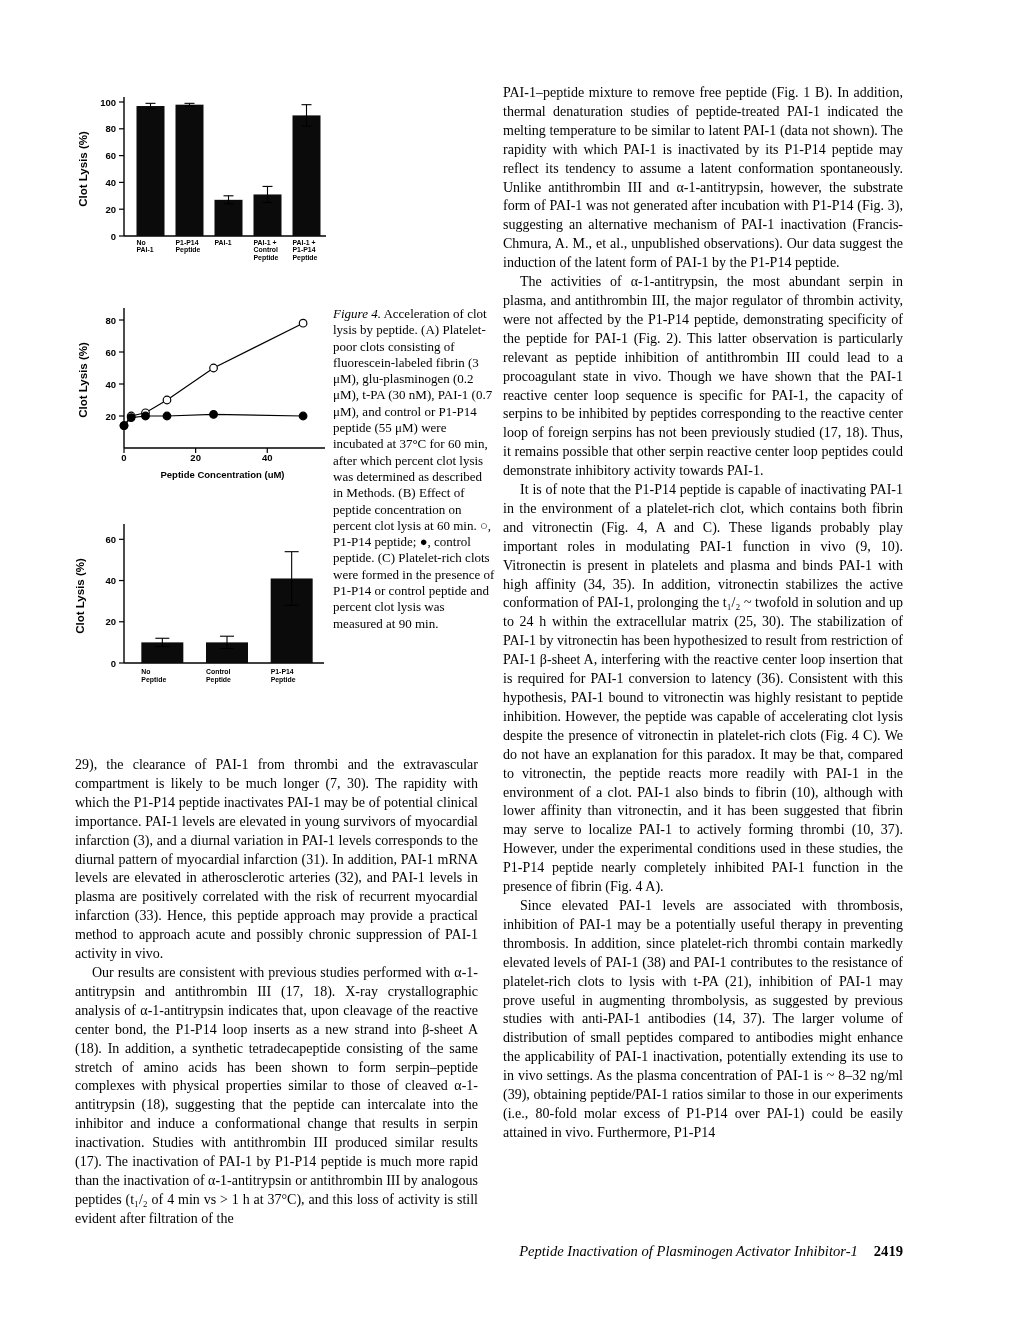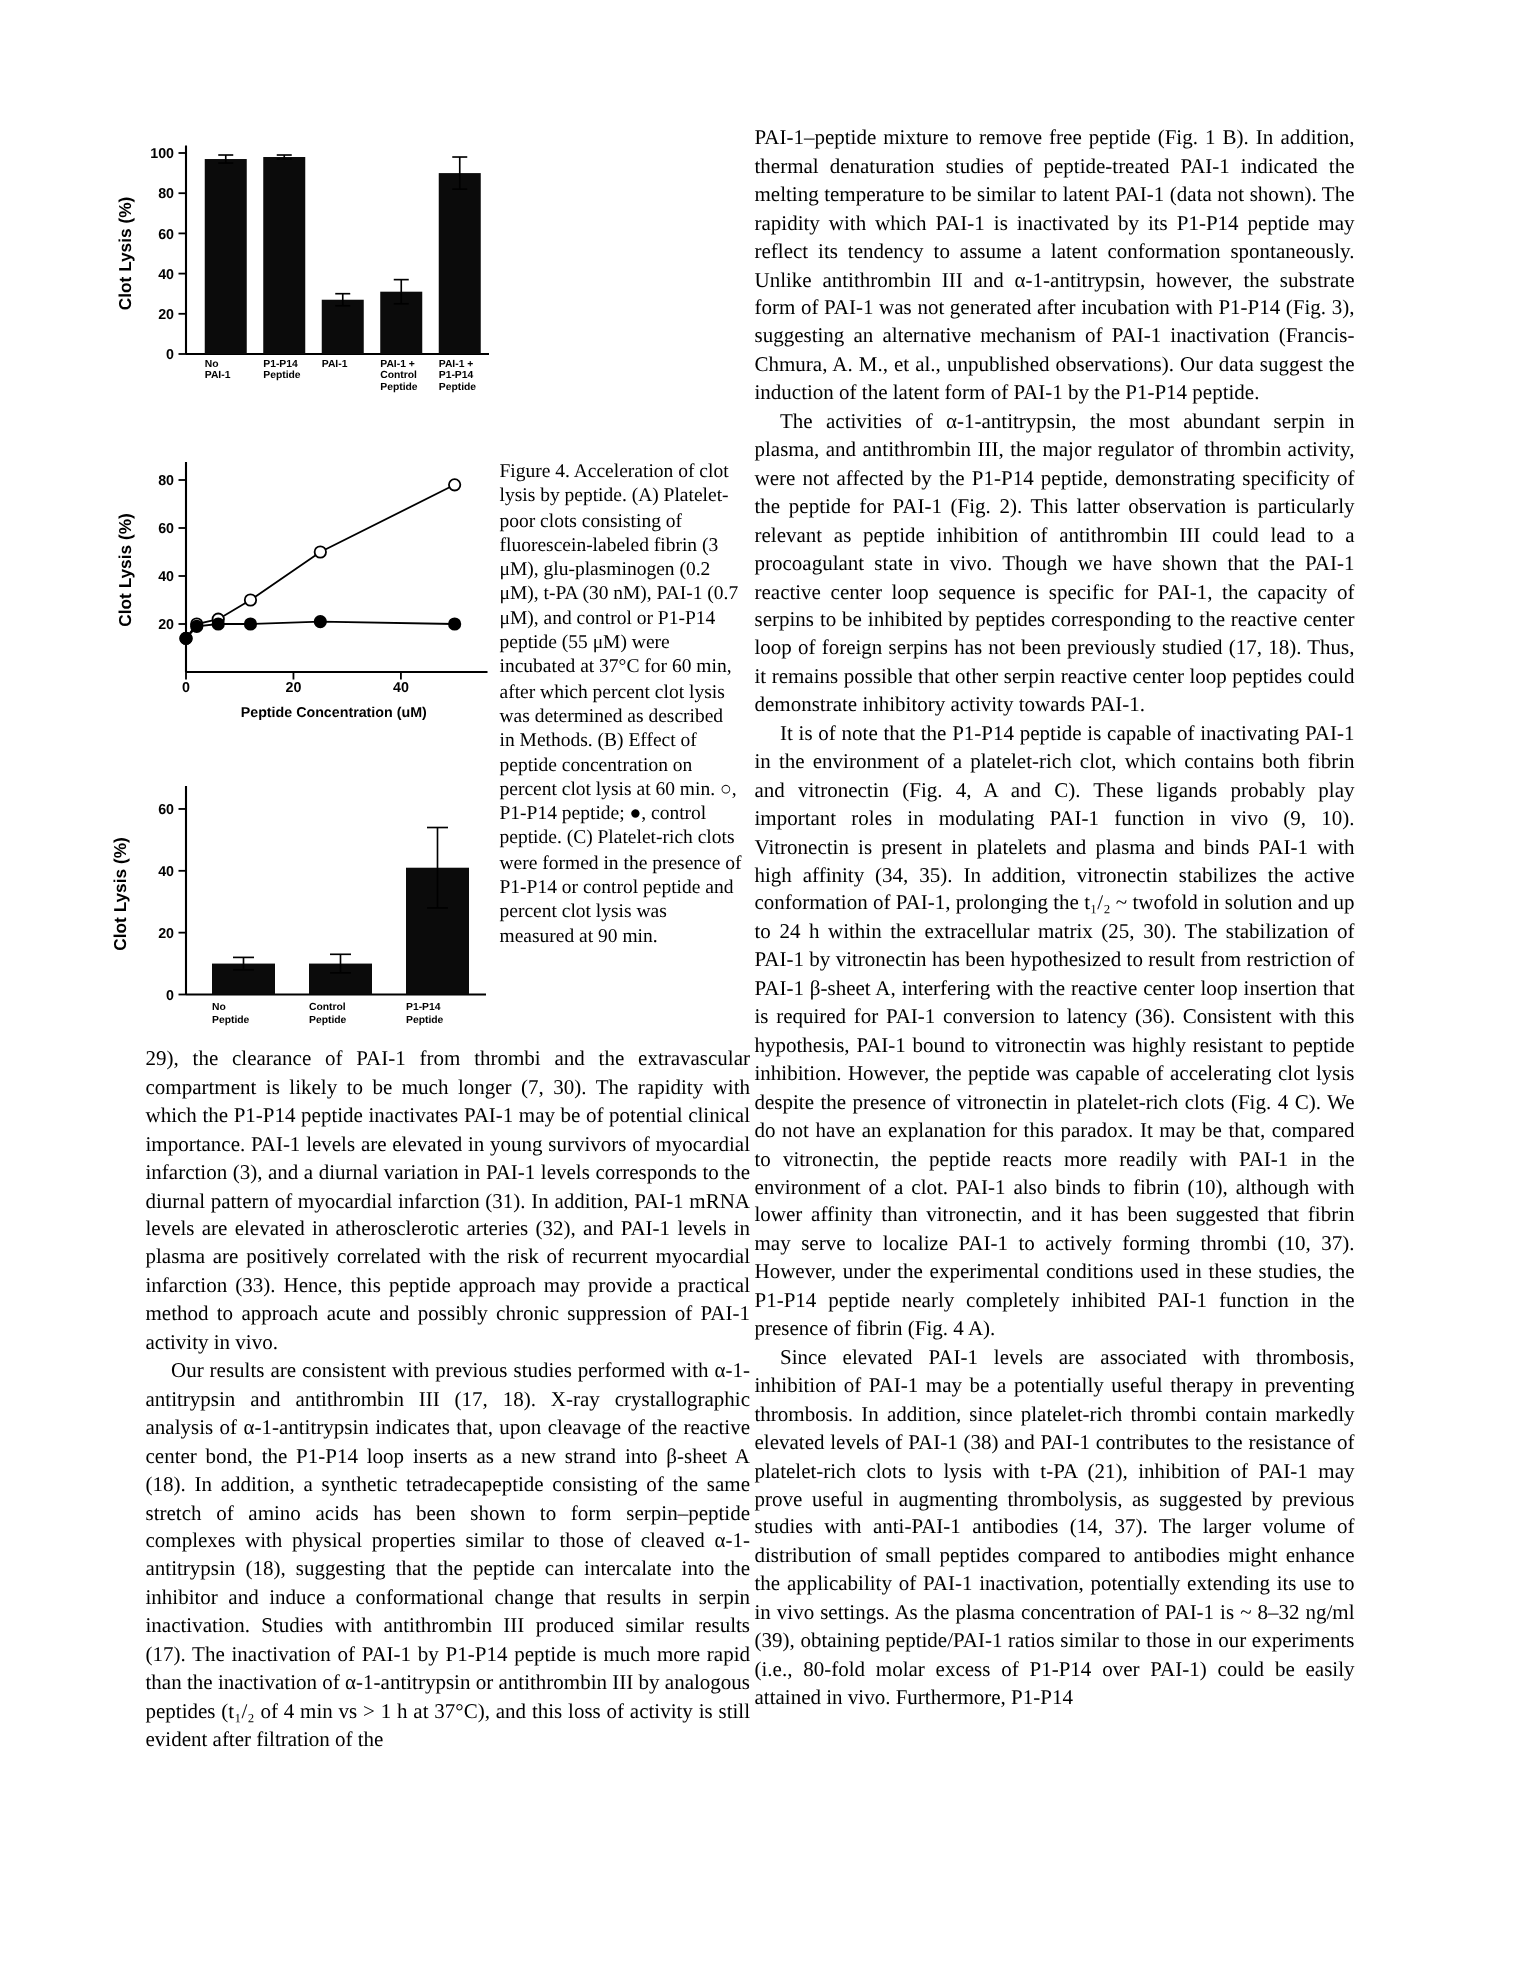--- a/index.html
+++ b/index.html
@@ -5,21 +5,21 @@
   * { margin:0; padding:0; box-sizing:border-box; }
   html, body { background:#ffffff; }
   .page {
     position:relative; width:1020px; height:1320px; background:#fff;
     font-family:"Liberation Serif", serif; color:#000; overflow:hidden;
   }
   .bodytext { position:absolute; font-size:14px; line-height:18.9px; text-align:justify; }
   .bodytext p { margin:0; }
   .bodytext p.indent { text-indent:17px; }
   .caption { position:absolute; font-size:13px; line-height:16.3px; text-align:left; }
-  .caption .figlabel { }
+  .caption .figlabel { font-style:italic; }
   .footer { position:absolute; font-size:14.6px; white-space:nowrap; }
   .footer .ftitle { font-style:italic; }
   .footer .fpage { font-weight:bold; margin-left:16px; }
   svg.chart { position:absolute; overflow:visible; }
   svg text { fill:#000; }
   .tickLabel { font:bold 9.5px "Liberation Sans", sans-serif; }
   .catLabel  { font:bold 6.9px "Liberation Sans", sans-serif; }
   .axTitle   { font:bold 11.5px "Liberation Sans", sans-serif; }
   .xTitle    { font:bold 9.5px "Liberation Sans", sans-serif; }
 </style>
@@ -141,26 +141,29 @@
       <line x1="212.66666666666669" y1="36.676923076923075" x2="226.66666666666669" y2="36.676923076923075" stroke="#000" stroke-width="1.1"></line>
       <line x1="212.66666666666669" y1="90.27692307692308" x2="226.66666666666669" y2="90.27692307692308" stroke="#000" stroke-width="1.1"></line>
       <text x="198.66666666666669" y="158.5" class="catLabel" text-anchor="start">P1-P14</text>
       <text x="198.66666666666669" y="166.9" class="catLabel" text-anchor="start">Peptide</text>
     </svg>
 
   <div class="caption" style="left:333px; top:306px; width:162px;">
     <span class="figlabel">Figure 4.</span><span> Acceleration of clot lysis by peptide. (A) Platelet-poor clots consisting of fluorescein-labeled fibrin (3 μM), glu-plasminogen (0.2 μM), t-PA (30 nM), PAI-1 (0.7 μM), and control or P1-P14 peptide (55 μM) were incubated at 37°C for 60 min, after which percent clot lysis was determined as described in Methods. (B) Effect of peptide concentration on percent clot lysis at 60 min. ○, P1-P14 peptide; ●, control peptide. (C) Platelet-rich clots were formed in the presence of P1-P14 or control peptide and percent clot lysis was measured at 90 min.</span>
   </div>
 
-  <div class="bodytext" style="left:75px; top:698px; width:403px;margin-left:22px;">
+  <div class="bodytext" style="left:75px; top:756px; width:403px;">
     <p>29), the clearance of PAI-1 from thrombi and the extravascular compartment is likely to be much longer (7, 30). The rapidity with which the P1-P14 peptide inactivates PAI-1 may be of potential clinical importance. PAI-1 levels are elevated in young survivors of myocardial infarction (3), and a diurnal variation in PAI-1 levels corresponds to the diurnal pattern of myocardial infarction (31). In addition, PAI-1 mRNA levels are elevated in atherosclerotic arteries (32), and PAI-1 levels in plasma are positively correlated with the risk of recurrent myocardial infarction (33). Hence, this peptide approach may provide a practical method to approach acute and possibly chronic suppression of PAI-1 activity in vivo.</p>
     <p class="indent">Our results are consistent with previous studies performed with α-1-antitrypsin and antithrombin III (17, 18). X-ray crystallographic analysis of α-1-antitrypsin indicates that, upon cleavage of the reactive center bond, the P1-P14 loop inserts as a new strand into β-sheet A (18). In addition, a synthetic tetradecapeptide consisting of the same stretch of amino acids has been shown to form serpin–peptide complexes with physical properties similar to those of cleaved α-1-antitrypsin (18), suggesting that the peptide can intercalate into the inhibitor and induce a conformational change that results in serpin inactivation. Studies with antithrombin III produced similar results (17). The inactivation of PAI-1 by P1-P14 peptide is much more rapid than the inactivation of α-1-antitrypsin or antithrombin III by analogous peptides (t₁/₂ of 4 min vs &gt; 1 h at 37°C), and this loss of activity is still evident after filtration of the</p>
   </div>
 
   <div class="bodytext" style="left:503px; top:84px; width:400px;">
     <p>PAI-1–peptide mixture to remove free peptide (Fig. 1 B). In addition, thermal denaturation studies of peptide-treated PAI-1 indicated the melting temperature to be similar to latent PAI-1 (data not shown). The rapidity with which PAI-1 is inactivated by its P1-P14 peptide may reflect its tendency to assume a latent conformation spontaneously. Unlike antithrombin III and α-1-antitrypsin, however, the substrate form of PAI-1 was not generated after incubation with P1-P14 (Fig. 3), suggesting an alternative mechanism of PAI-1 inactivation (Francis-Chmura, A. M., et al., unpublished observations). Our data suggest the induction of the latent form of PAI-1 by the P1-P14 peptide.</p>
     <p class="indent">The activities of α-1-antitrypsin, the most abundant serpin in plasma, and antithrombin III, the major regulator of thrombin activity, were not affected by the P1-P14 peptide, demonstrating specificity of the peptide for PAI-1 (Fig. 2). This latter observation is particularly relevant as peptide inhibition of antithrombin III could lead to a procoagulant state in vivo. Though we have shown that the PAI-1 reactive center loop sequence is specific for PAI-1, the capacity of serpins to be inhibited by peptides corresponding to the reactive center loop of foreign serpins has not been previously studied (17, 18). Thus, it remains possible that other serpin reactive center loop peptides could demonstrate inhibitory activity towards PAI-1.</p>
     <p class="indent">It is of note that the P1-P14 peptide is capable of inactivating PAI-1 in the environment of a platelet-rich clot, which contains both fibrin and vitronectin (Fig. 4, A and C). These ligands probably play important roles in modulating PAI-1 function in vivo (9, 10). Vitronectin is present in platelets and plasma and binds PAI-1 with high affinity (34, 35). In addition, vitronectin stabilizes the active conformation of PAI-1, prolonging the t₁/₂ ~ twofold in solution and up to 24 h within the extracellular matrix (25, 30). The stabilization of PAI-1 by vitronectin has been hypothesized to result from restriction of PAI-1 β-sheet A, interfering with the reactive center loop insertion that is required for PAI-1 conversion to latency (36). Consistent with this hypothesis, PAI-1 bound to vitronectin was highly resistant to peptide inhibition. However, the peptide was capable of accelerating clot lysis despite the presence of vitronectin in platelet-rich clots (Fig. 4 C). We do not have an explanation for this paradox. It may be that, compared to vitronectin, the peptide reacts more readily with PAI-1 in the environment of a clot. PAI-1 also binds to fibrin (10), although with lower affinity than vitronectin, and it has been suggested that fibrin may serve to localize PAI-1 to actively forming thrombi (10, 37). However, under the experimental conditions used in these studies, the P1-P14 peptide nearly completely inhibited PAI-1 function in the presence of fibrin (Fig. 4 A).</p>
     <p class="indent">Since elevated PAI-1 levels are associated with thrombosis, inhibition of PAI-1 may be a potentially useful therapy in preventing thrombosis. In addition, since platelet-rich thrombi contain markedly elevated levels of PAI-1 (38) and PAI-1 contributes to the resistance of platelet-rich clots to lysis with t-PA (21), inhibition of PAI-1 may prove useful in augmenting thrombolysis, as suggested by previous studies with anti-PAI-1 antibodies (14, 37). The larger volume of distribution of small peptides compared to antibodies might enhance the applicability of PAI-1 inactivation, potentially extending its use to in vivo settings. As the plasma concentration of PAI-1 is ~ 8–32 ng/ml (39), obtaining peptide/PAI-1 ratios similar to those in our experiments (i.e., 80-fold molar excess of P1-P14 over PAI-1) could be easily attained in vivo. Furthermore, P1-P14</p>
   </div>
 
+  <div class="footer" style="left:503px; top:1243px; width:400px; text-align:right;">
+    <span class="ftitle">Peptide Inactivation of Plasminogen Activator Inhibitor-1</span><span class="fpage">2419</span>
+  </div>
 
 </div>
 
 </body></html>

